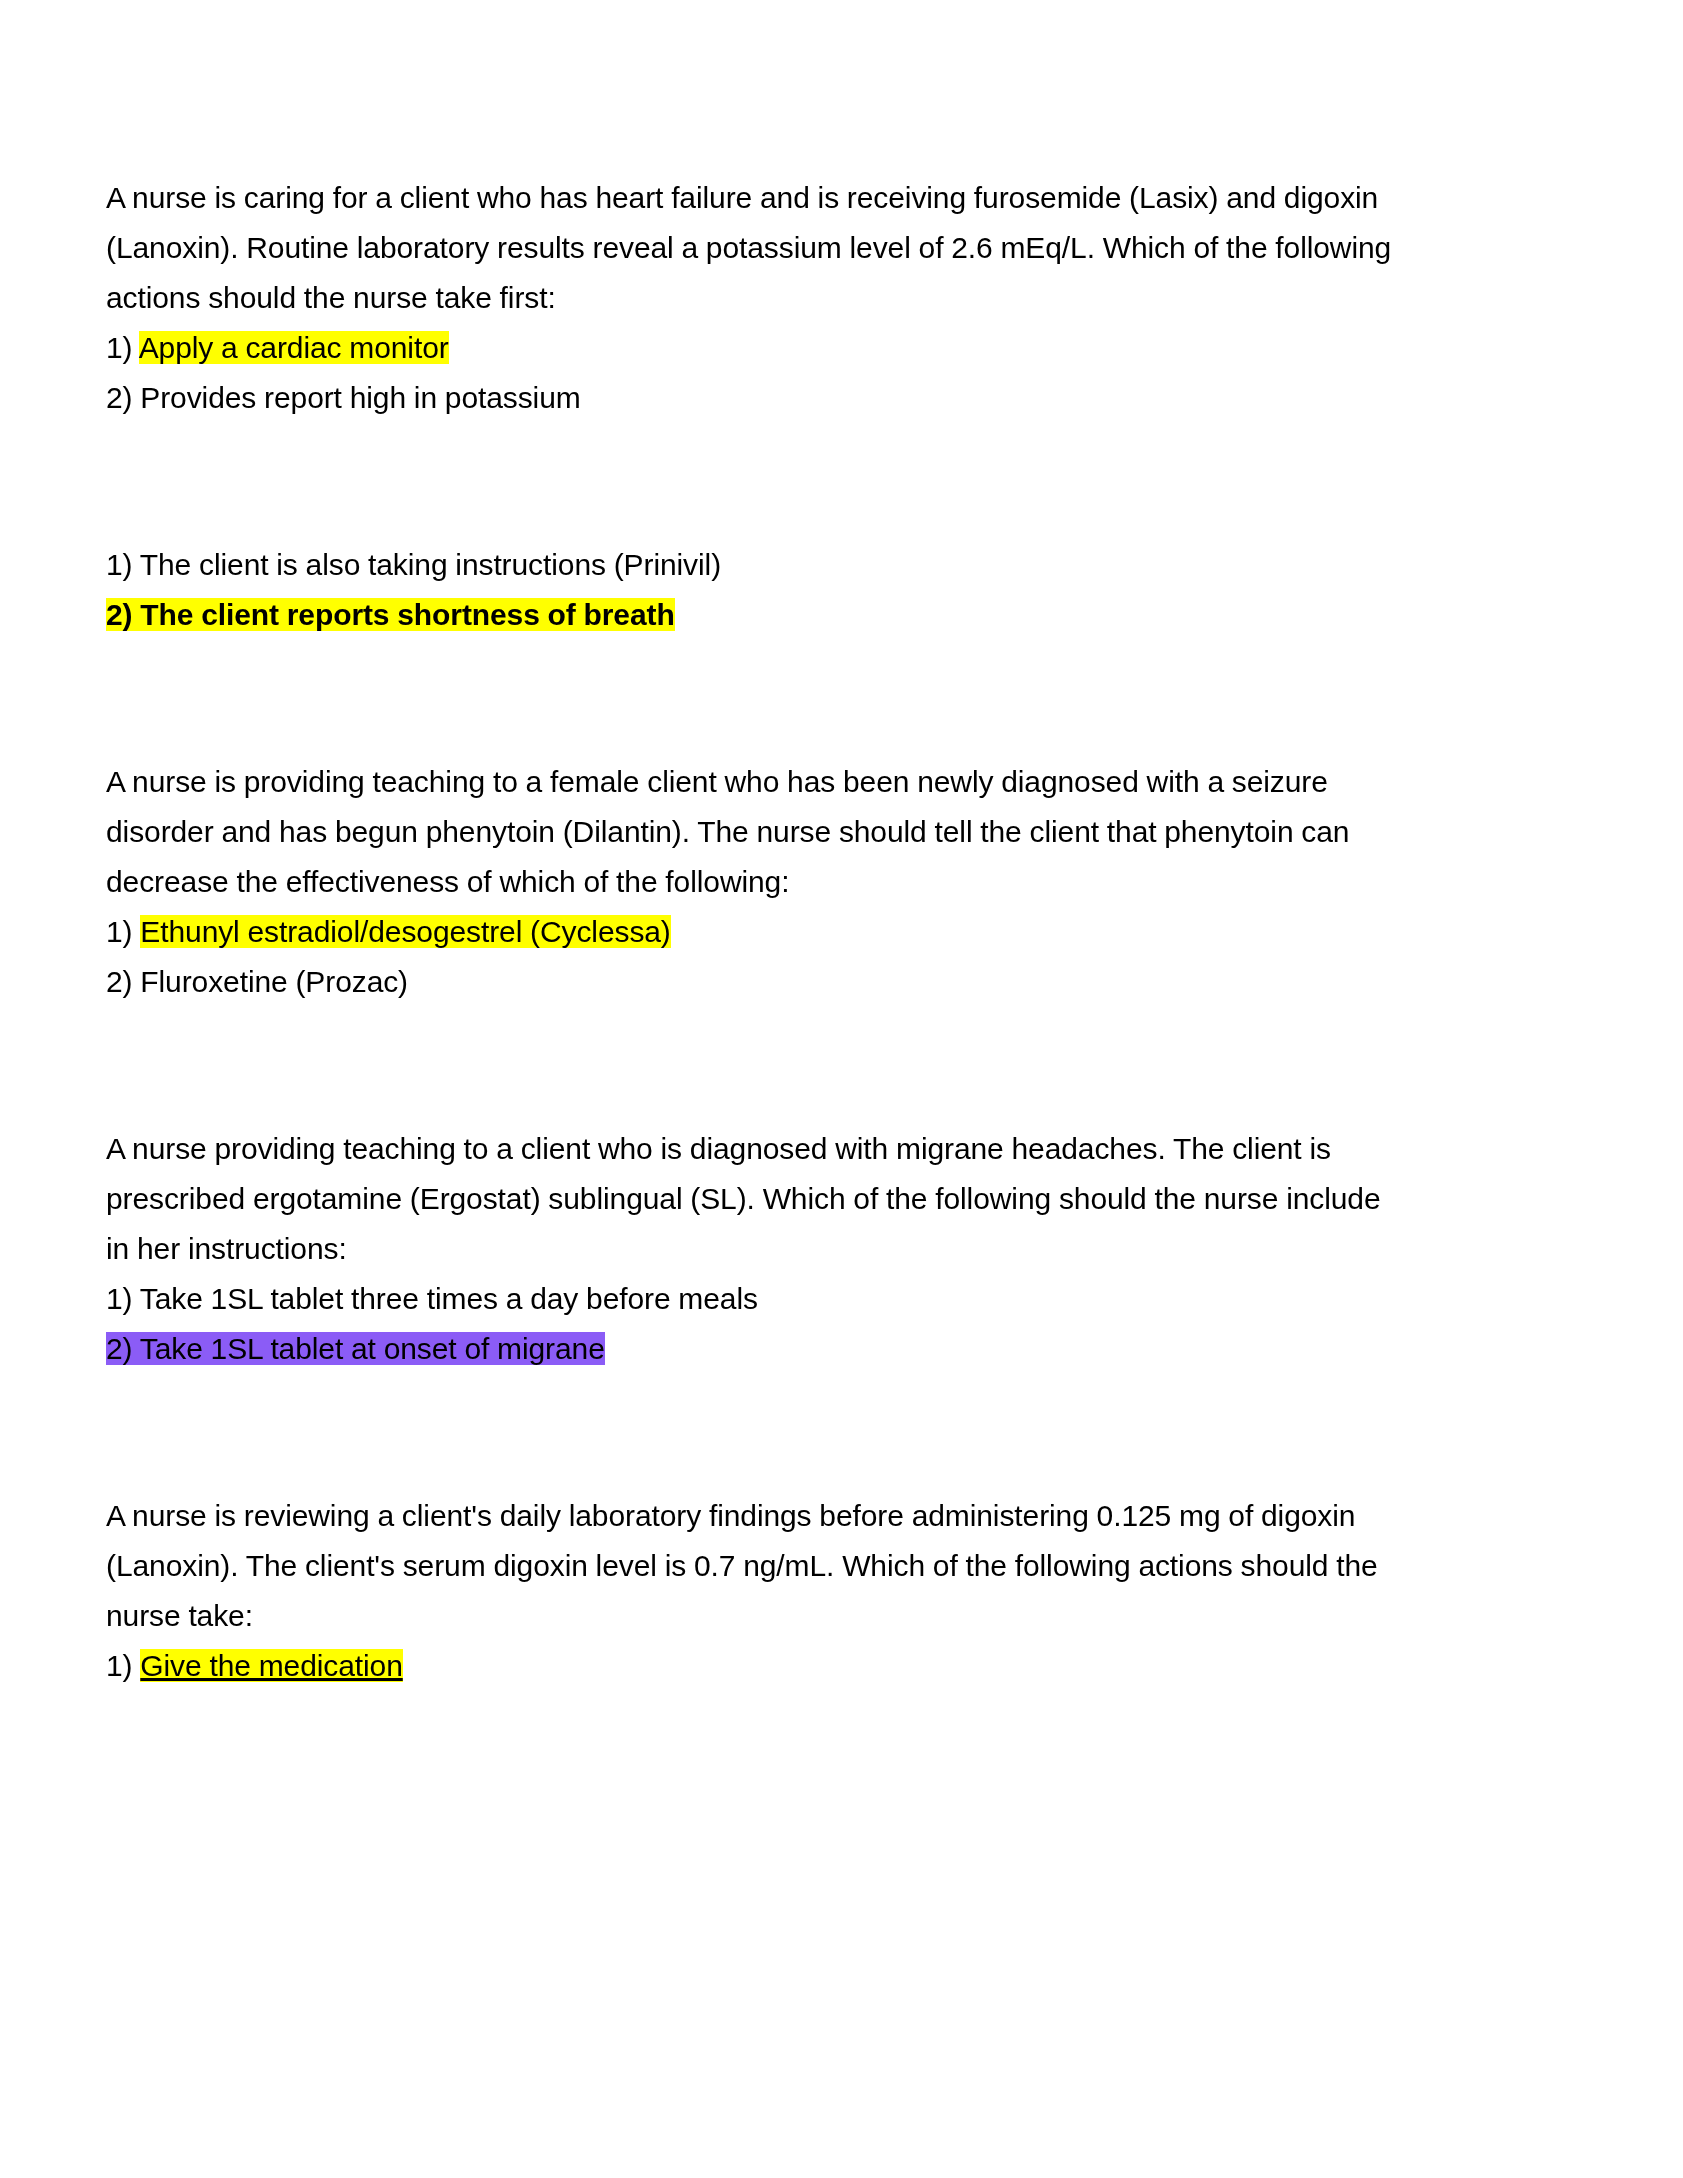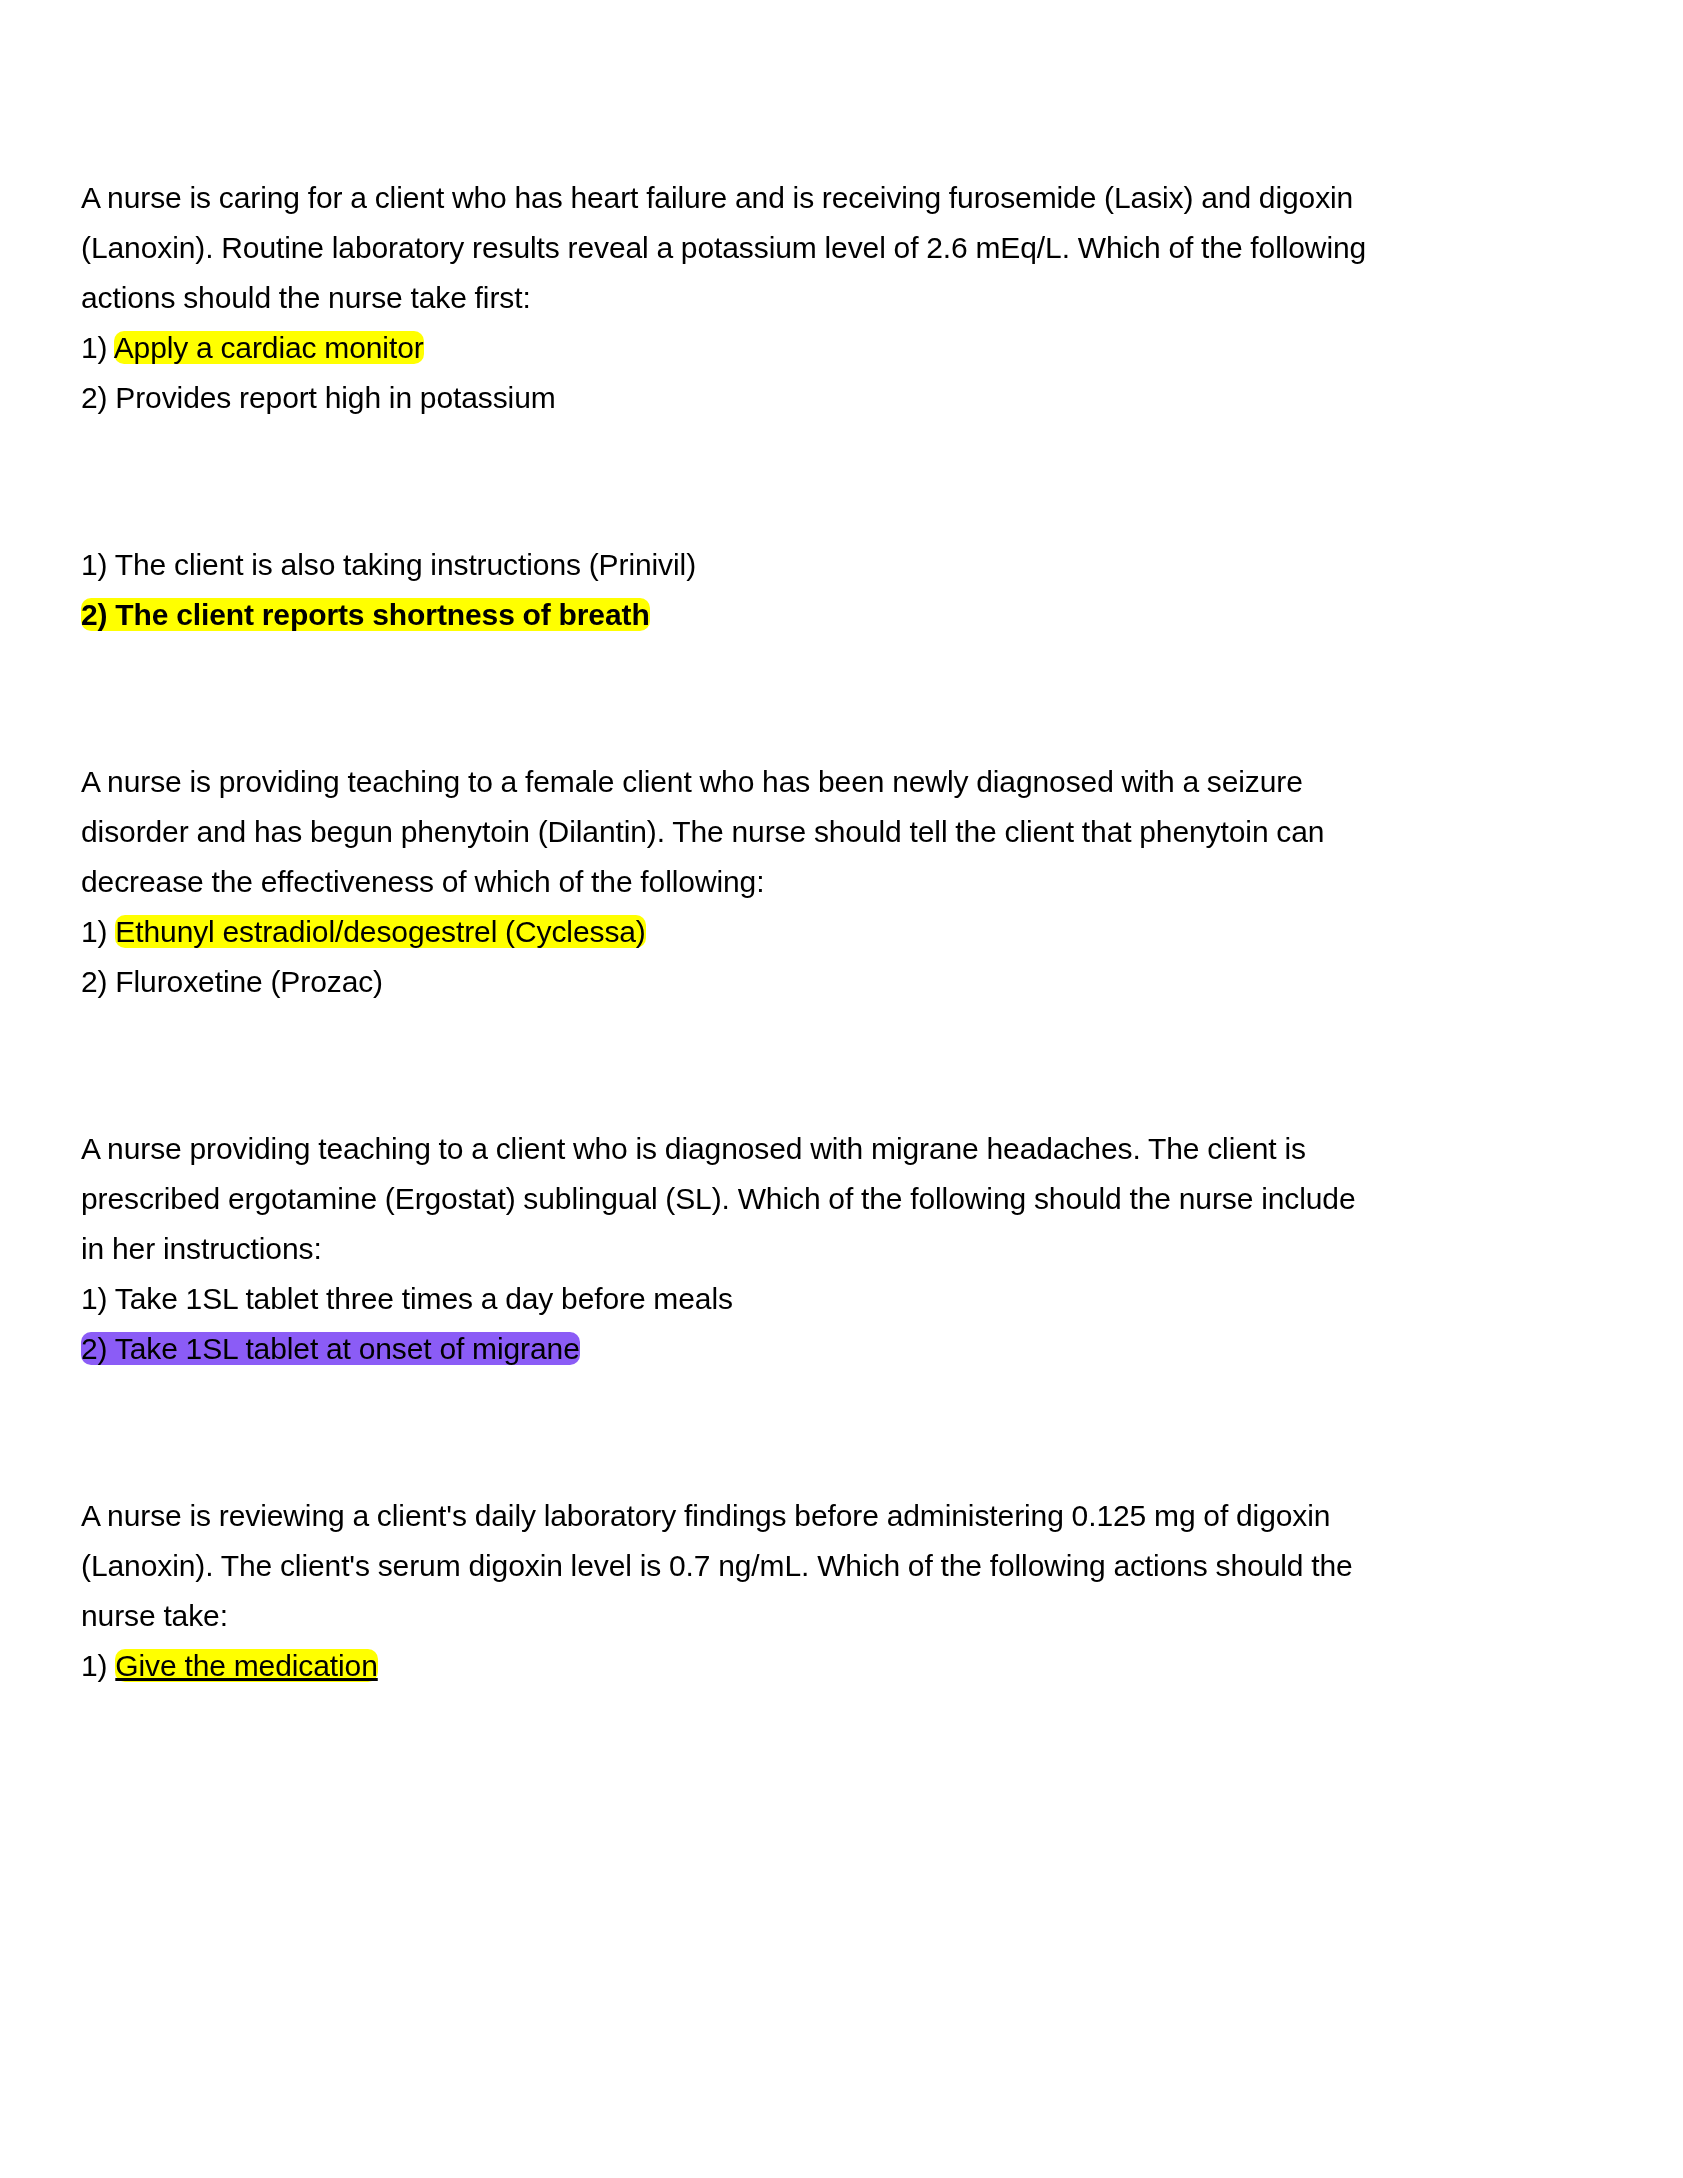--- a/index.html
+++ b/index.html
@@ -14,21 +14,21 @@
     font-family: "Liberation Sans", "DejaVu Sans", sans-serif;
     color: #000000;
     overflow: hidden;
   }
   .page {
     position: relative;
     width: 1683px;
     height: 2178px;
     background: #ffffff;
     box-sizing: border-box;
-    padding: 173px 198px 0 81px;
+    padding: 173px 198px 0 106px;
   }
   .doc-body {
     width: 1292px;
   }
   .qblock {
     margin: 0 0 117px 0;
   }
   .qblock:last-child {
     margin-bottom: 0;
   }
@@ -51,21 +51,20 @@
     letter-spacing: -0.1px;
     word-spacing: -0.4px;
     margin: 0;
     white-space: nowrap;
   }
   .num {
     white-space: pre;
   }
   .hl {
     background-color: #ffff00;
-    border-radius: 10px;
   }
 </style>
 </head>
 <body style="color: rgb(0, 0, 0);">
 
 <div class="page" style="background: rgb(255, 255, 255);">
   <div class="doc-body" id="doc-body">
 
   <div class="qblock">
         <p class="stem">A nurse is caring for a client who has heart failure and is receiving furosemide (Lasix) and digoxin (Lanoxin). Routine laboratory results reveal a potassium level of 2.6 mEq/L. Which of the following actions should the nurse take first:</p>

